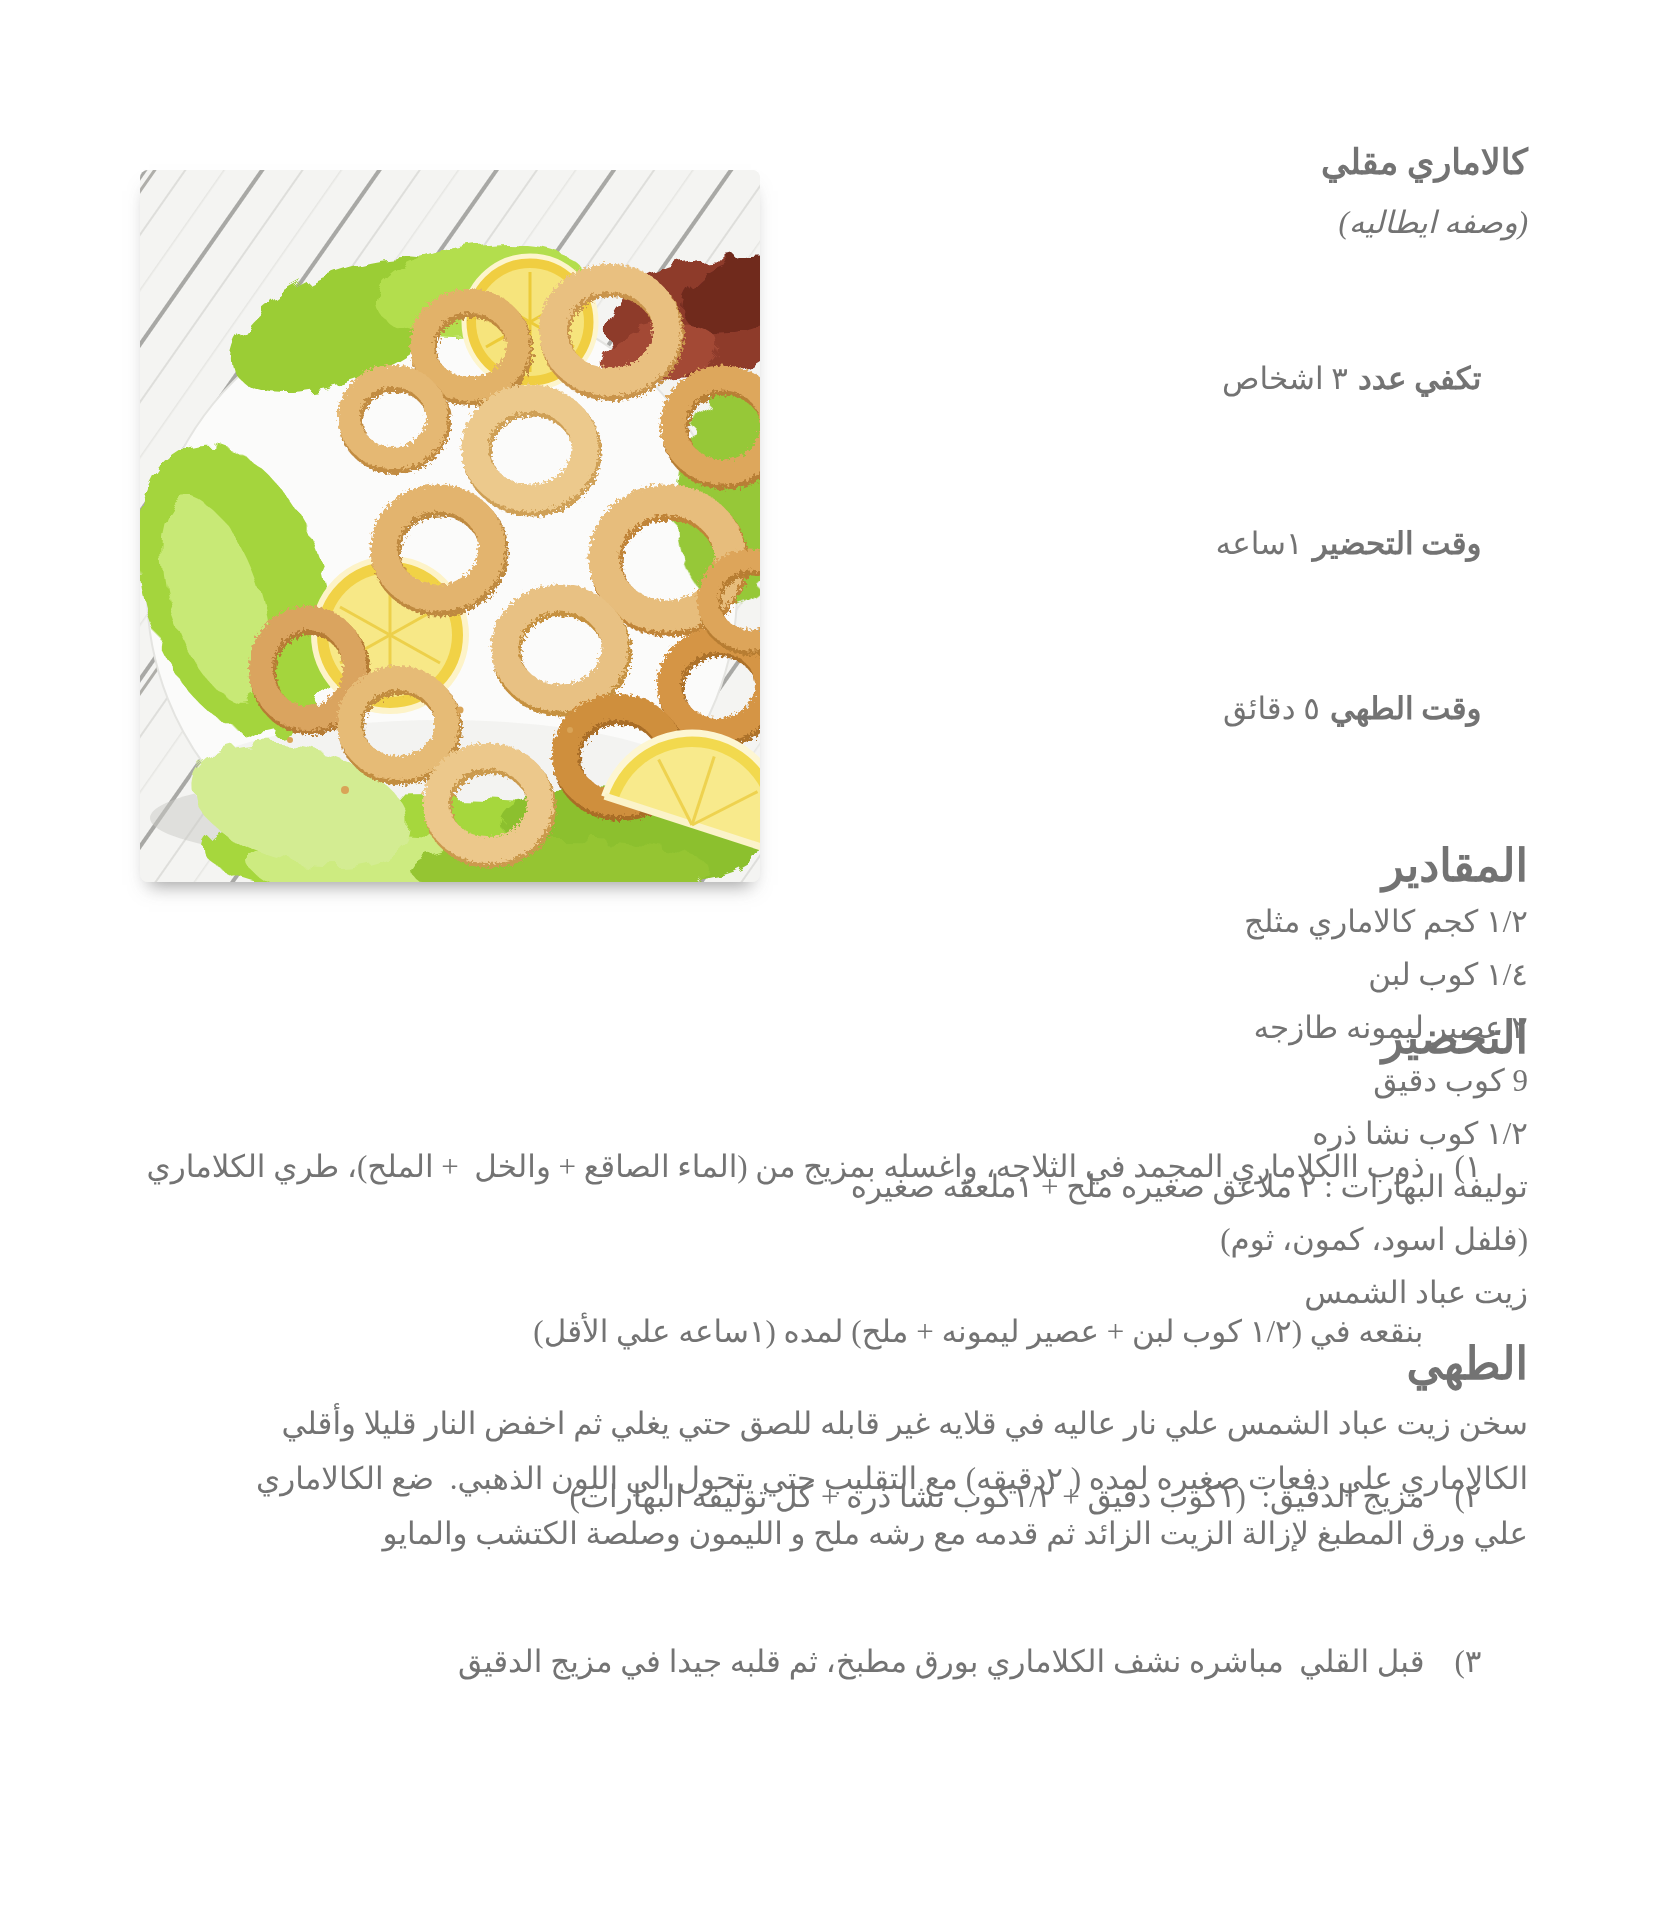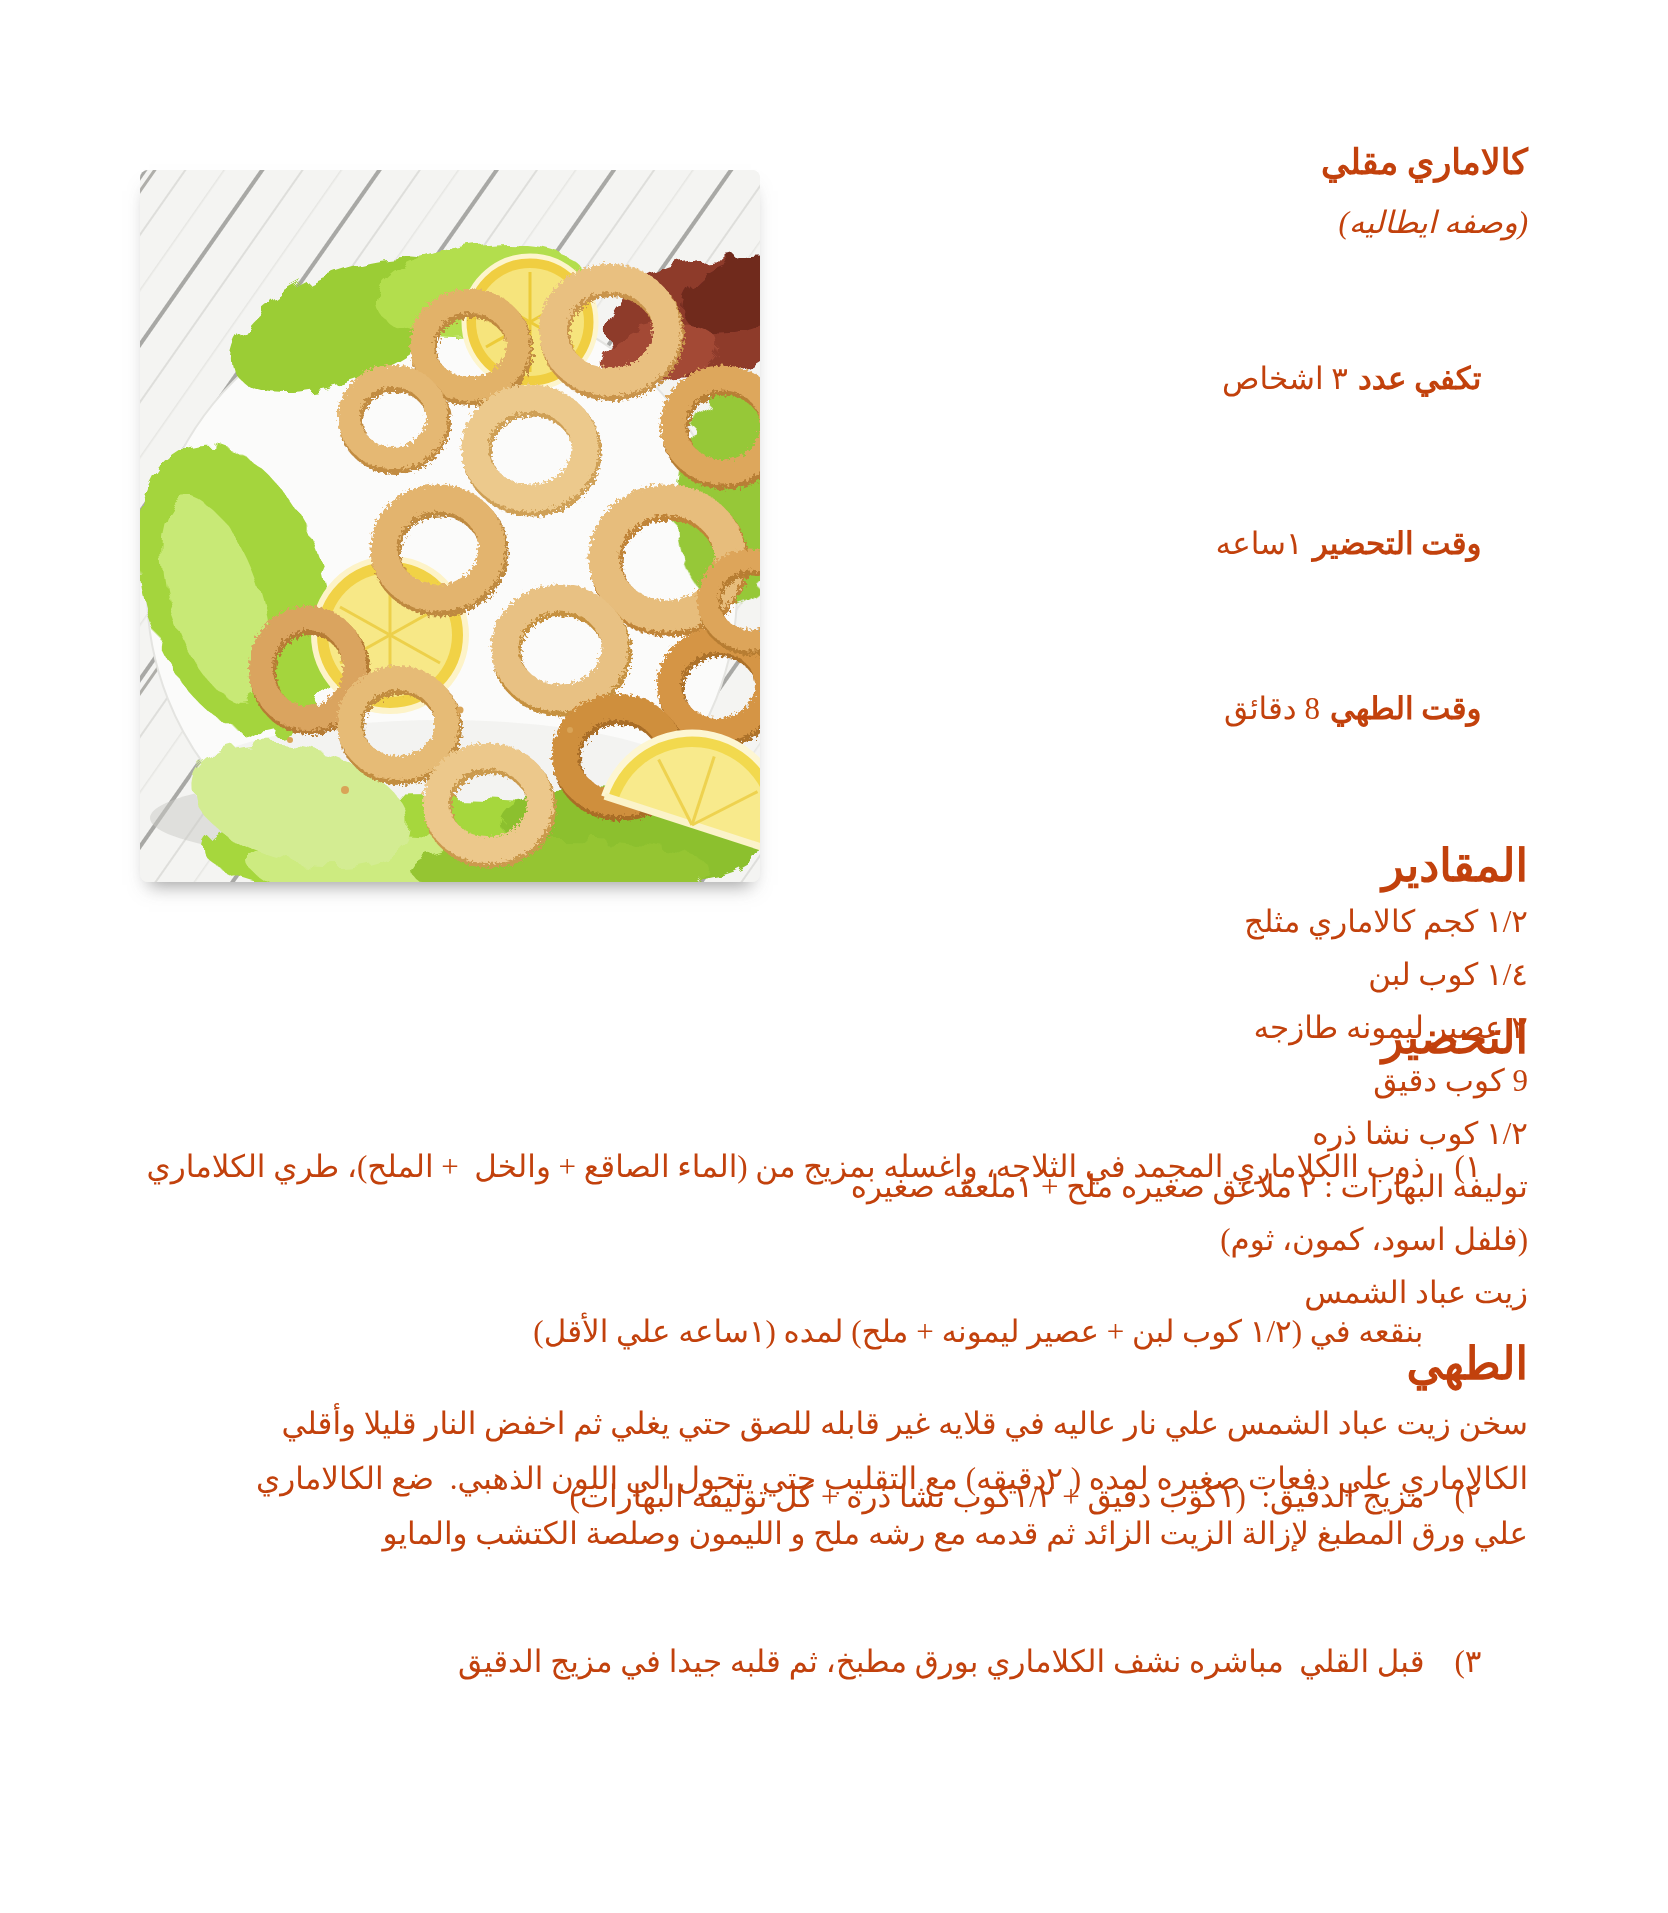--- a/index.html
+++ b/index.html
@@ -1,20 +1,20 @@
 <!DOCTYPE html>
 <html lang="ar"><head>
 <meta charset="utf-8">
 <style>
   html,body{margin:0;padding:0;background:#ffffff;}
   .page{
     position:relative;
     width:1668px;height:1913px;
     background:#ffffff;
-    color:#c2410c;
+    color:#737373;
     font-family:"Liberation Serif","DejaVu Serif",serif;
     overflow:hidden;
   }
   
   .photo{
     position:absolute;left:140px;top:170px;width:620px;height:712px;
     margin:0;border-radius:8px;overflow:hidden;
     box-shadow:0 12px 18px -9px rgba(70,70,70,.55);
     background:#f3f3f1;
   }
@@ -189,21 +189,21 @@
 
     <div class="gap1"></div>
 
     <div class="meta-line">
       <strong>تكفي عدد</strong><span>٣ اشخاص</span>
     </div>
     <div class="meta-line">
       <strong>وقت التحضير</strong><span>١ساعه</span>
     </div>
     <div class="meta-line">
-      <strong>وقت الطهي</strong><span>8 دقائق</span>
+      <strong>وقت الطهي</strong><span>٥ دقائق</span>
     </div>
 
     <div class="gap2"></div>
 
     <h2>المقادير</h2>
     <div class="ing">١/٢ كجم كالاماري مثلج</div>
     <div class="ing">١/٤ كوب لبن</div>
     <div class="ing">٢ عصير ليمونه طازجه</div>
     <div class="ing">9 كوب دقيق</div>
     <div class="ing">١/٢ كوب نشا ذره</div>

